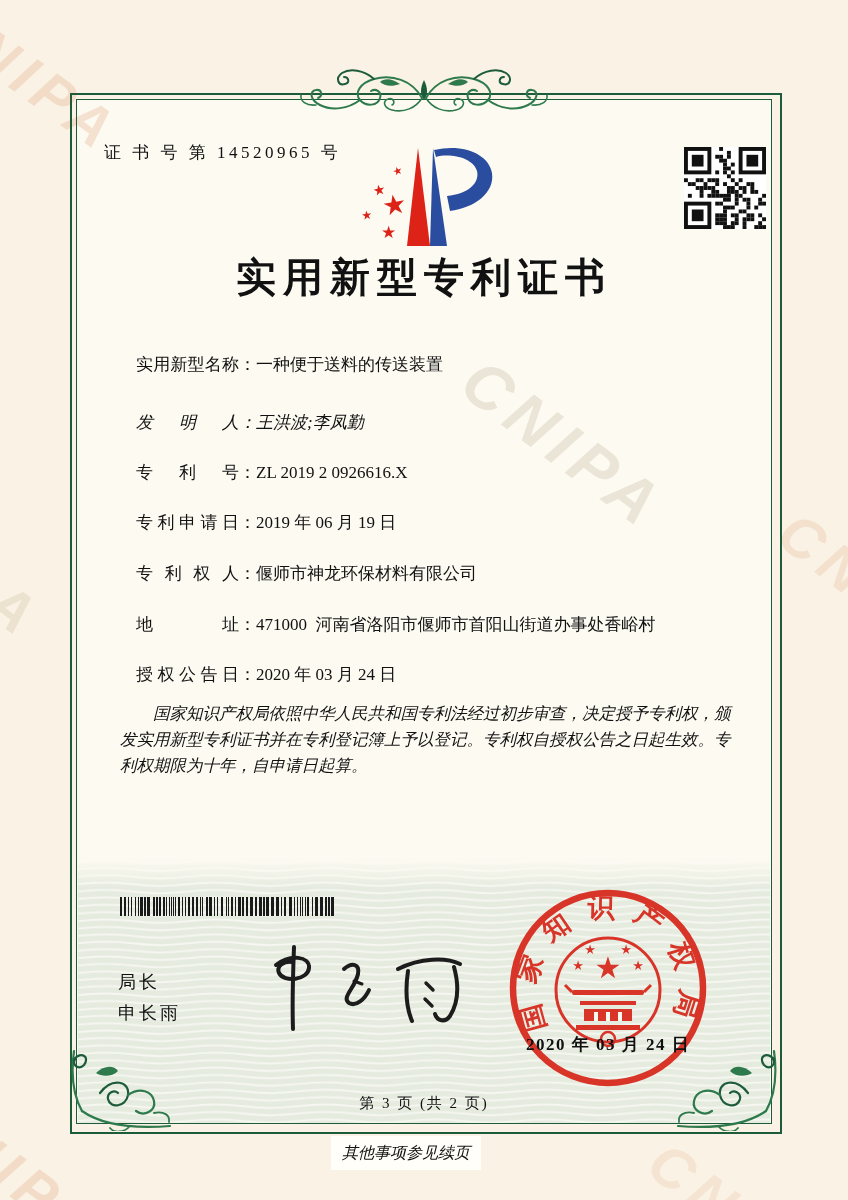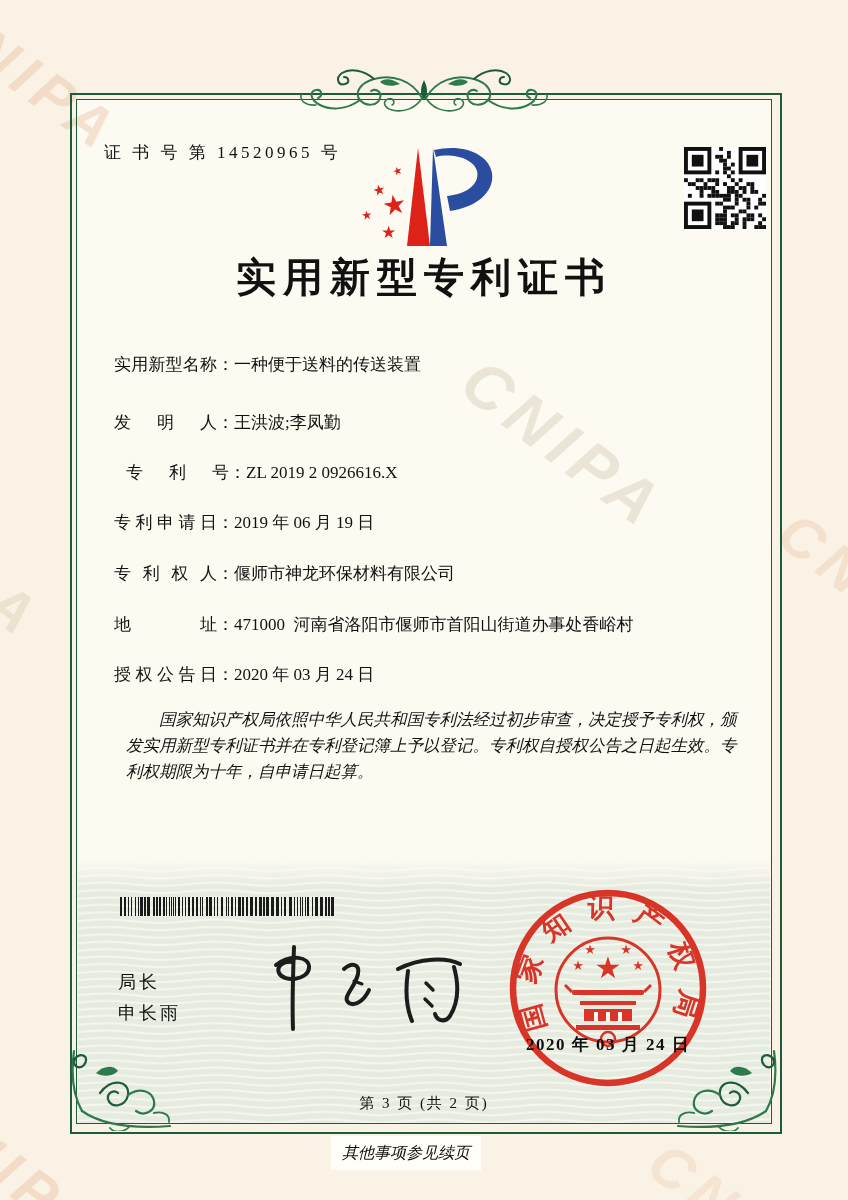--- a/index.html
+++ b/index.html
@@ -32,28 +32,28 @@
   .ornament{z-index:5;}
   .orn-top{left:298px;top:66px;}
   .orn-bl{left:70px;top:1049px;}
   .orn-br{left:673px;top:1049px;transform:scaleX(-1);}
   
   .content{z-index:6;}
   .cert-no{left:104px;top:141px;font-size:17px;letter-spacing:3.5px;}
   .logo{left:336px;top:140px;}
   .qr{left:684px;top:147px;}
   .title{left:0;top:250px;width:848px;text-align:center;font-size:40px;font-weight:700;letter-spacing:7px;}
-  .row{left:114px;width:640px;font-size:17px;height:24px;}
+  .row{left:136px;width:640px;font-size:17px;height:24px;}
   .lbl{display:inline-block;width:103px;text-align:justify;text-align-last:justify;vertical-align:top;}
   .val{white-space:pre-wrap;}
   .pair2{position:absolute;left:335px;top:0;}
-  .r0{top:353px;} .r1{top:411px;} .r2{top:461px;margin-left:12px;} .r3{top:511px;}
+  .r0{top:353px;} .r1{top:411px;font-style:italic;} .r2{top:461px;} .r3{top:511px;}
   .r4{top:562px;} .r5{top:613px;} .r6{top:663px;}
   .body-text{left:118px;top:699px;width:628px;font-size:16.5px;line-height:26px;font-style:italic;}
-  .body-text p{margin:8px;text-indent:2em;font-style:italic;}
+  .body-text p{margin:2px;text-indent:2em;font-style:italic;}
   .barcode{left:120px;top:897px;width:218px;height:19px;display:flex;align-items:stretch;}
   .barcode div{height:100%;}
   .signer-title{left:118px;top:970px;font-size:18px;letter-spacing:3px;}
   .signer-name{left:118px;top:1001px;font-size:18px;letter-spacing:3px;}
   .signature{left:232px;top:941px;}
   .seal{left:506px;top:886px;opacity:.93;}
   .seal-date{left:506px;top:1033px;width:204px;text-align:center;font-size:17px;letter-spacing:1.5px;font-weight:600;color:#101010;}
   .page-indicator{left:70px;top:1094px;width:708px;text-align:center;font-size:15px;letter-spacing:2px;}
   .footer-note{left:331px;top:1136px;width:150px;height:34px;background:#fffef8;
     font-size:16px;line-height:34px;text-align:center;font-style:italic;}

